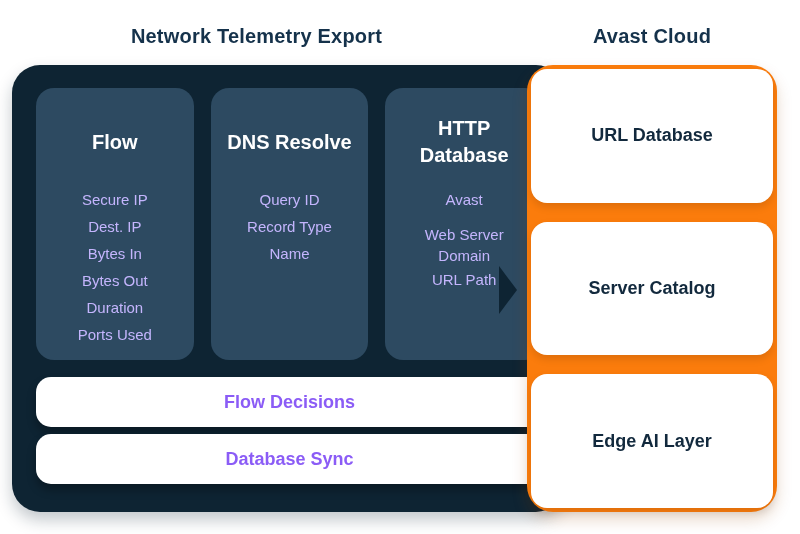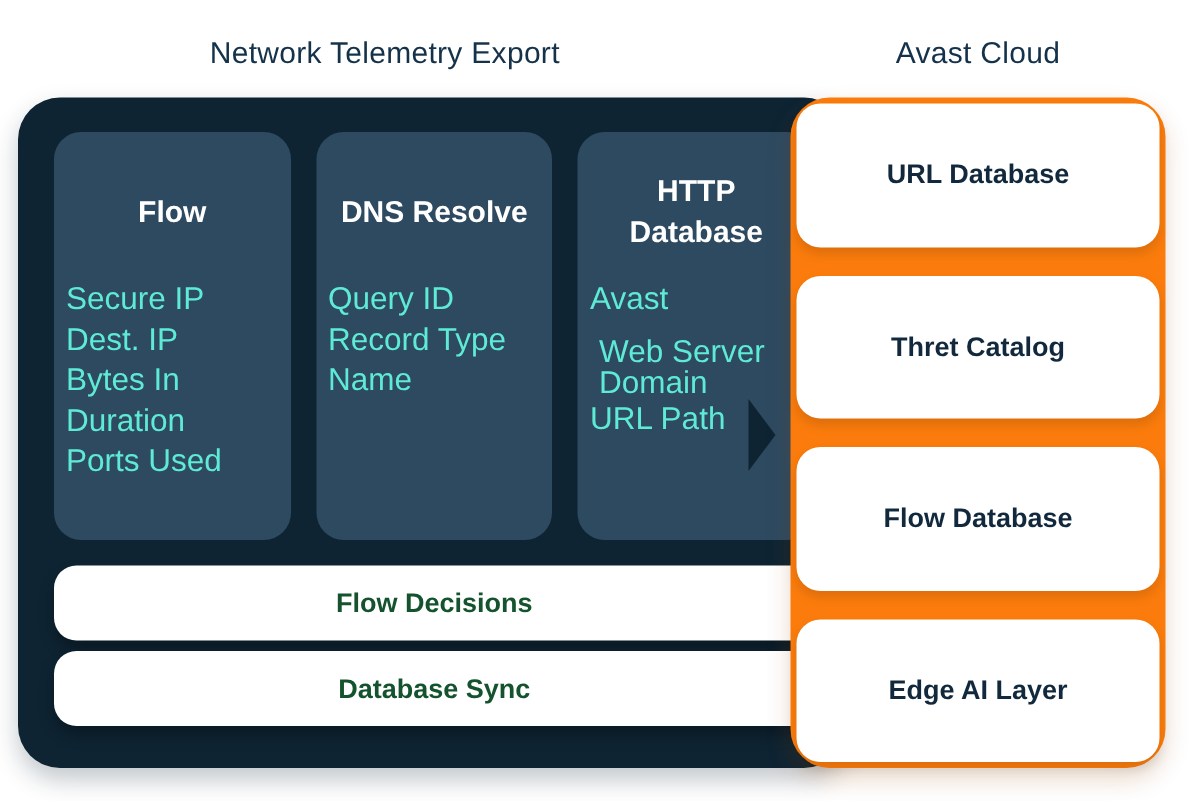--- a/index.html
+++ b/index.html
@@ -8,21 +8,21 @@
     position: relative;
     background: #ffffff;
     font-family: "Liberation Sans", sans-serif;
     overflow: hidden;
   }
   .title {
     position: absolute;
     top: 25px;
     text-align: center;
     font-size: 20px;
-    font-weight: 400;
+    font-weight: 700;
     letter-spacing: .2px;
     color: #15324b;
   }
   .title-left { left: 12px; width: 489px; }
   .title-right { left: 527px; width: 250px; }
 
   .dark-panel {
     position: absolute;
     left: 12px; top: 65px;
     width: 552px; height: 447px;
@@ -42,32 +42,33 @@
   }
   .col-heading {
     min-height: 56px;
     display: flex; align-items: center; justify-content: center;
     text-align: center;
     color: #ffffff;
     font-size: 20px; line-height: 27px; font-weight: 700;
     margin-bottom: 16px;
   }
   .col-item {
-    font-size: 21px;
+    text-align: center;
+    font-size: 15px;
     line-height: 27px;
-    color: #5eead4;
+    color: #c4b5fd;
   }
   .column-http .col-item:nth-of-type(3) { margin-top: 8px; line-height: 21px; padding: 3px 6px 0 6px; }
 
   .bar {
     height: 50px;
     background: #ffffff;
     border-radius: 15px;
     display: flex; align-items: center; justify-content: center;
-    font-size: 18px; font-weight: 700; color: #14532d;
+    font-size: 18px; font-weight: 700; color: #8b5cf6;
     box-shadow: 0 6px 10px rgba(0,0,0,0.30);
   }
   .bar-1 { margin-top: 17px; }
   .bar-2 { margin-top: 7px; }
 
   .connector-arrow {
     position: absolute;
     left: 499px; top: 266px;
     width: 0; height: 0;
     border-left: 18px solid #0e2433;
@@ -103,20 +104,21 @@
 <div class="title title-right">Avast Cloud</div>
 
 <div class="dark-panel">
   <div class="columns">
 
     <div class="column column-flow">
       <div class="col-heading">Flow</div>
       <div class="col-item">Secure IP</div>
       <div class="col-item">Dest. IP</div>
       <div class="col-item">Bytes In</div>
+      <div class="col-item">Bytes Out</div>
       <div class="col-item">Duration</div>
       <div class="col-item">Ports Used</div>
     </div>
 
     <div class="column column-dns">
       <div class="col-heading">DNS Resolve</div>
       <div class="col-item">Query ID</div>
       <div class="col-item">Record Type</div>
       <div class="col-item">Name</div>
     </div>
@@ -131,16 +133,15 @@
   </div>
 
   <div class="bar bar-1">Flow Decisions</div>
   <div class="bar bar-2">Database Sync</div>
 </div>
 
 <div class="connector-arrow"></div>
 
 <div class="orange-panel">
   <div class="cloud-card">URL Database</div>
-  <div class="cloud-card">Thret Catalog</div>
-  <div class="cloud-card">Flow Database</div>
+  <div class="cloud-card">Server Catalog</div>
   <div class="cloud-card">Edge AI Layer</div>
 </div>
 
 </body></html>

